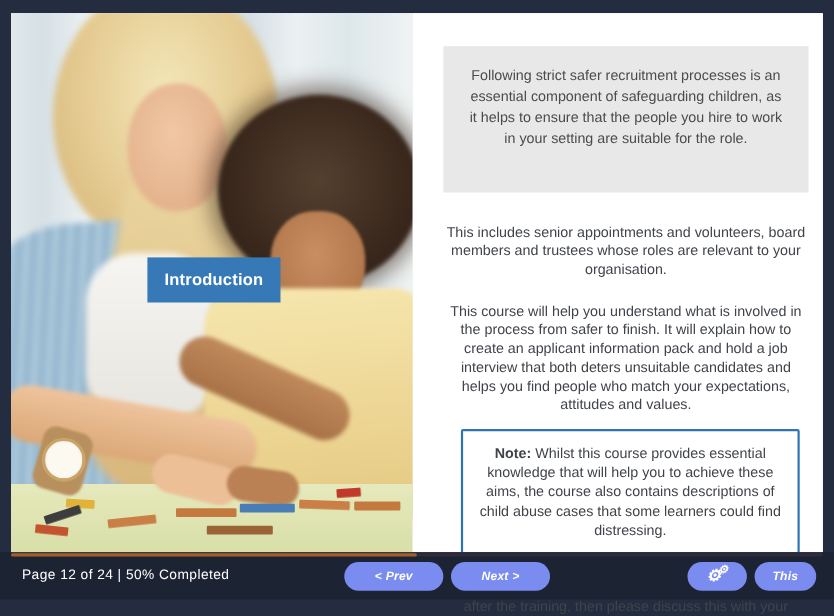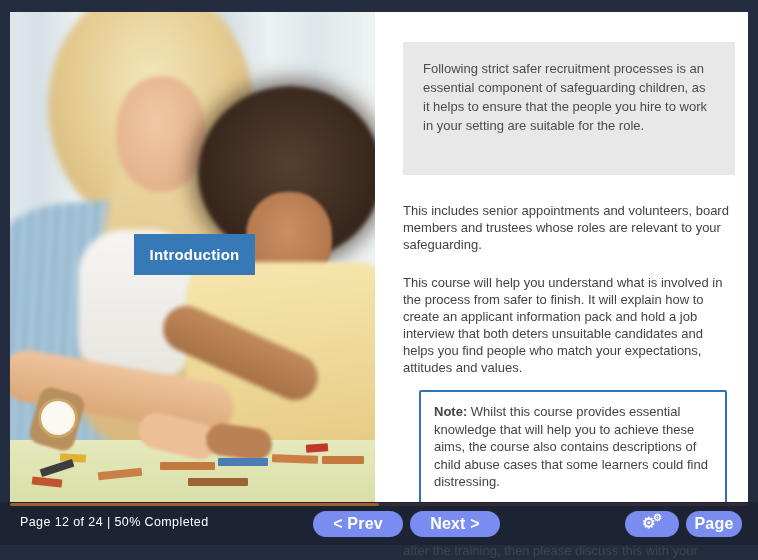--- a/index.html
+++ b/index.html
@@ -47,41 +47,41 @@
   .hand2{left:196px;top:414px;width:66px;height:32px;border-radius:16px;
     background:#ba8254;transform:rotate(8deg);filter:blur(1.5px);}
   .blk{height:8px;border-radius:1px;filter:blur(.4px);}
 
   .intro-chip{left:124px;top:222px;width:121px;height:41px;z-index:10;
     background:#3779b7;color:#fff;display:flex;align-items:center;justify-content:center;
     font-size:15px;font-weight:600;letter-spacing:.2px;}
 
   
   .content{flex:1;background:#ffffff;padding:30px 13px 0 28px;box-sizing:border-box;
-    color:#40444a;font-size:13px;line-height:17px;}
+    color:#40444a;font-size:13px;line-height:17px;text-align:center;}
   .intro-box{background:#e8e8e8;color:#4b4b4b;padding:17px 20px 19px;line-height:19px;
     margin-bottom:27px;}
   .intro-box p{margin:0;}
   .content p{margin:0 0 21px;}
   .content p.tight{margin-bottom:14px;}
   .note-box{border:2px solid #2e74b5;border-radius:2px;padding:11px 13px;line-height:17.5px;
     margin-bottom:21px;margin-right:8px;margin-left:16px;}
   .note-box .b{font-weight:bold;}
 
   
   .footer{position:absolute;left:0;top:502px;width:758px;height:43px;background:#1c2333;}
   .progress-track{position:absolute;left:10px;right:10px;top:1px;height:3px;
     background:#322b3a;border-radius:2px;}
   .progress-fill{height:100%;width:0;background:#a55c2b;border-radius:2px;}
   .page-status{position:absolute;left:20px;top:13px;font-size:12.5px;color:#ffffff;letter-spacing:.4px;}
   .nav-group{position:absolute;left:313px;top:9px;display:flex;gap:7px;}
   .right-group{position:absolute;right:16px;top:9px;display:flex;gap:7px;}
   button.pill{height:26px;border:none;border-radius:13px;background:#7b8cf0;color:#ffffff;
-    font-family:"Liberation Sans",sans-serif;font-size:16px;font-weight:bold;cursor:pointer;
-    display:flex;align-items:center;justify-content:center;letter-spacing:.2px;}
+    font-family:"Liberation Sans",sans-serif;font-size:11px;font-weight:bold;cursor:pointer;
+    display:flex;align-items:center;justify-content:center;letter-spacing:.2px;font-style:italic;}
   .btn-prev,.btn-next{width:90px;}
   .btn-settings{width:54px;}
   .btn-exit{width:56px;}
   .gear-wrap{position:relative;display:inline-block;width:20px;height:16px;}
   .gear-big::before{content:"\2699";font-size:15px;color:#fff;position:absolute;left:0;top:-2px;}
   .gear-small::before{content:"\2699";font-size:10px;color:#fff;position:absolute;left:11px;top:-4px;}
 </style>
 </head>
 <body>
 
@@ -120,21 +120,21 @@
 
       <div class="intro-chip">
         <span>Introduction</span>
       </div>
     </div>
 
     <div class="content">
       <div class="intro-box">
         <p>Following strict safer recruitment processes is an essential component of safeguarding children, as it helps to ensure that the people you hire to work in your setting are suitable for the role.</p>
       </div>
-      <p>This includes senior appointments and volunteers, board members and trustees whose roles are relevant to your safeguarding.</p>
+      <p>This includes senior appointments and volunteers, board members and trustees whose roles are relevant to your organisation.</p>
       <p class="tight">This course will help you understand what is involved in the process from safer to finish. It will explain how to create an applicant information pack and hold a job interview that both deters unsuitable candidates and helps you find people who match your expectations, attitudes and values.</p>
       <div class="note-box">
         <span class="b">Note:</span>
         <span>Whilst this course provides essential knowledge that will help you to achieve these aims, the course also contains descriptions of child abuse cases that some learners could find distressing.</span>
       </div>
       <p>If you think that you may need support before, during or after the training, then please discuss this with your manager, colleagues, family or friends to ensure that you have someone to talk to about your thoughts or concerns.</p>
     </div>
   </div>
 
   <div class="footer">
@@ -145,16 +145,16 @@
     <div class="nav-group">
       <button class="pill btn-prev">&lt; Prev</button>
       <button class="pill btn-next">Next &gt;</button>
     </div>
     <div class="right-group">
       <button class="pill btn-settings">
         <span class="gear-wrap">
           <span class="gear-big"></span><span class="gear-small"></span>
         </span>
       </button>
-      <button class="pill btn-exit">Page</button>
+      <button class="pill btn-exit">This</button>
     </div>
   </div>
 </div>
 
 </body></html>

